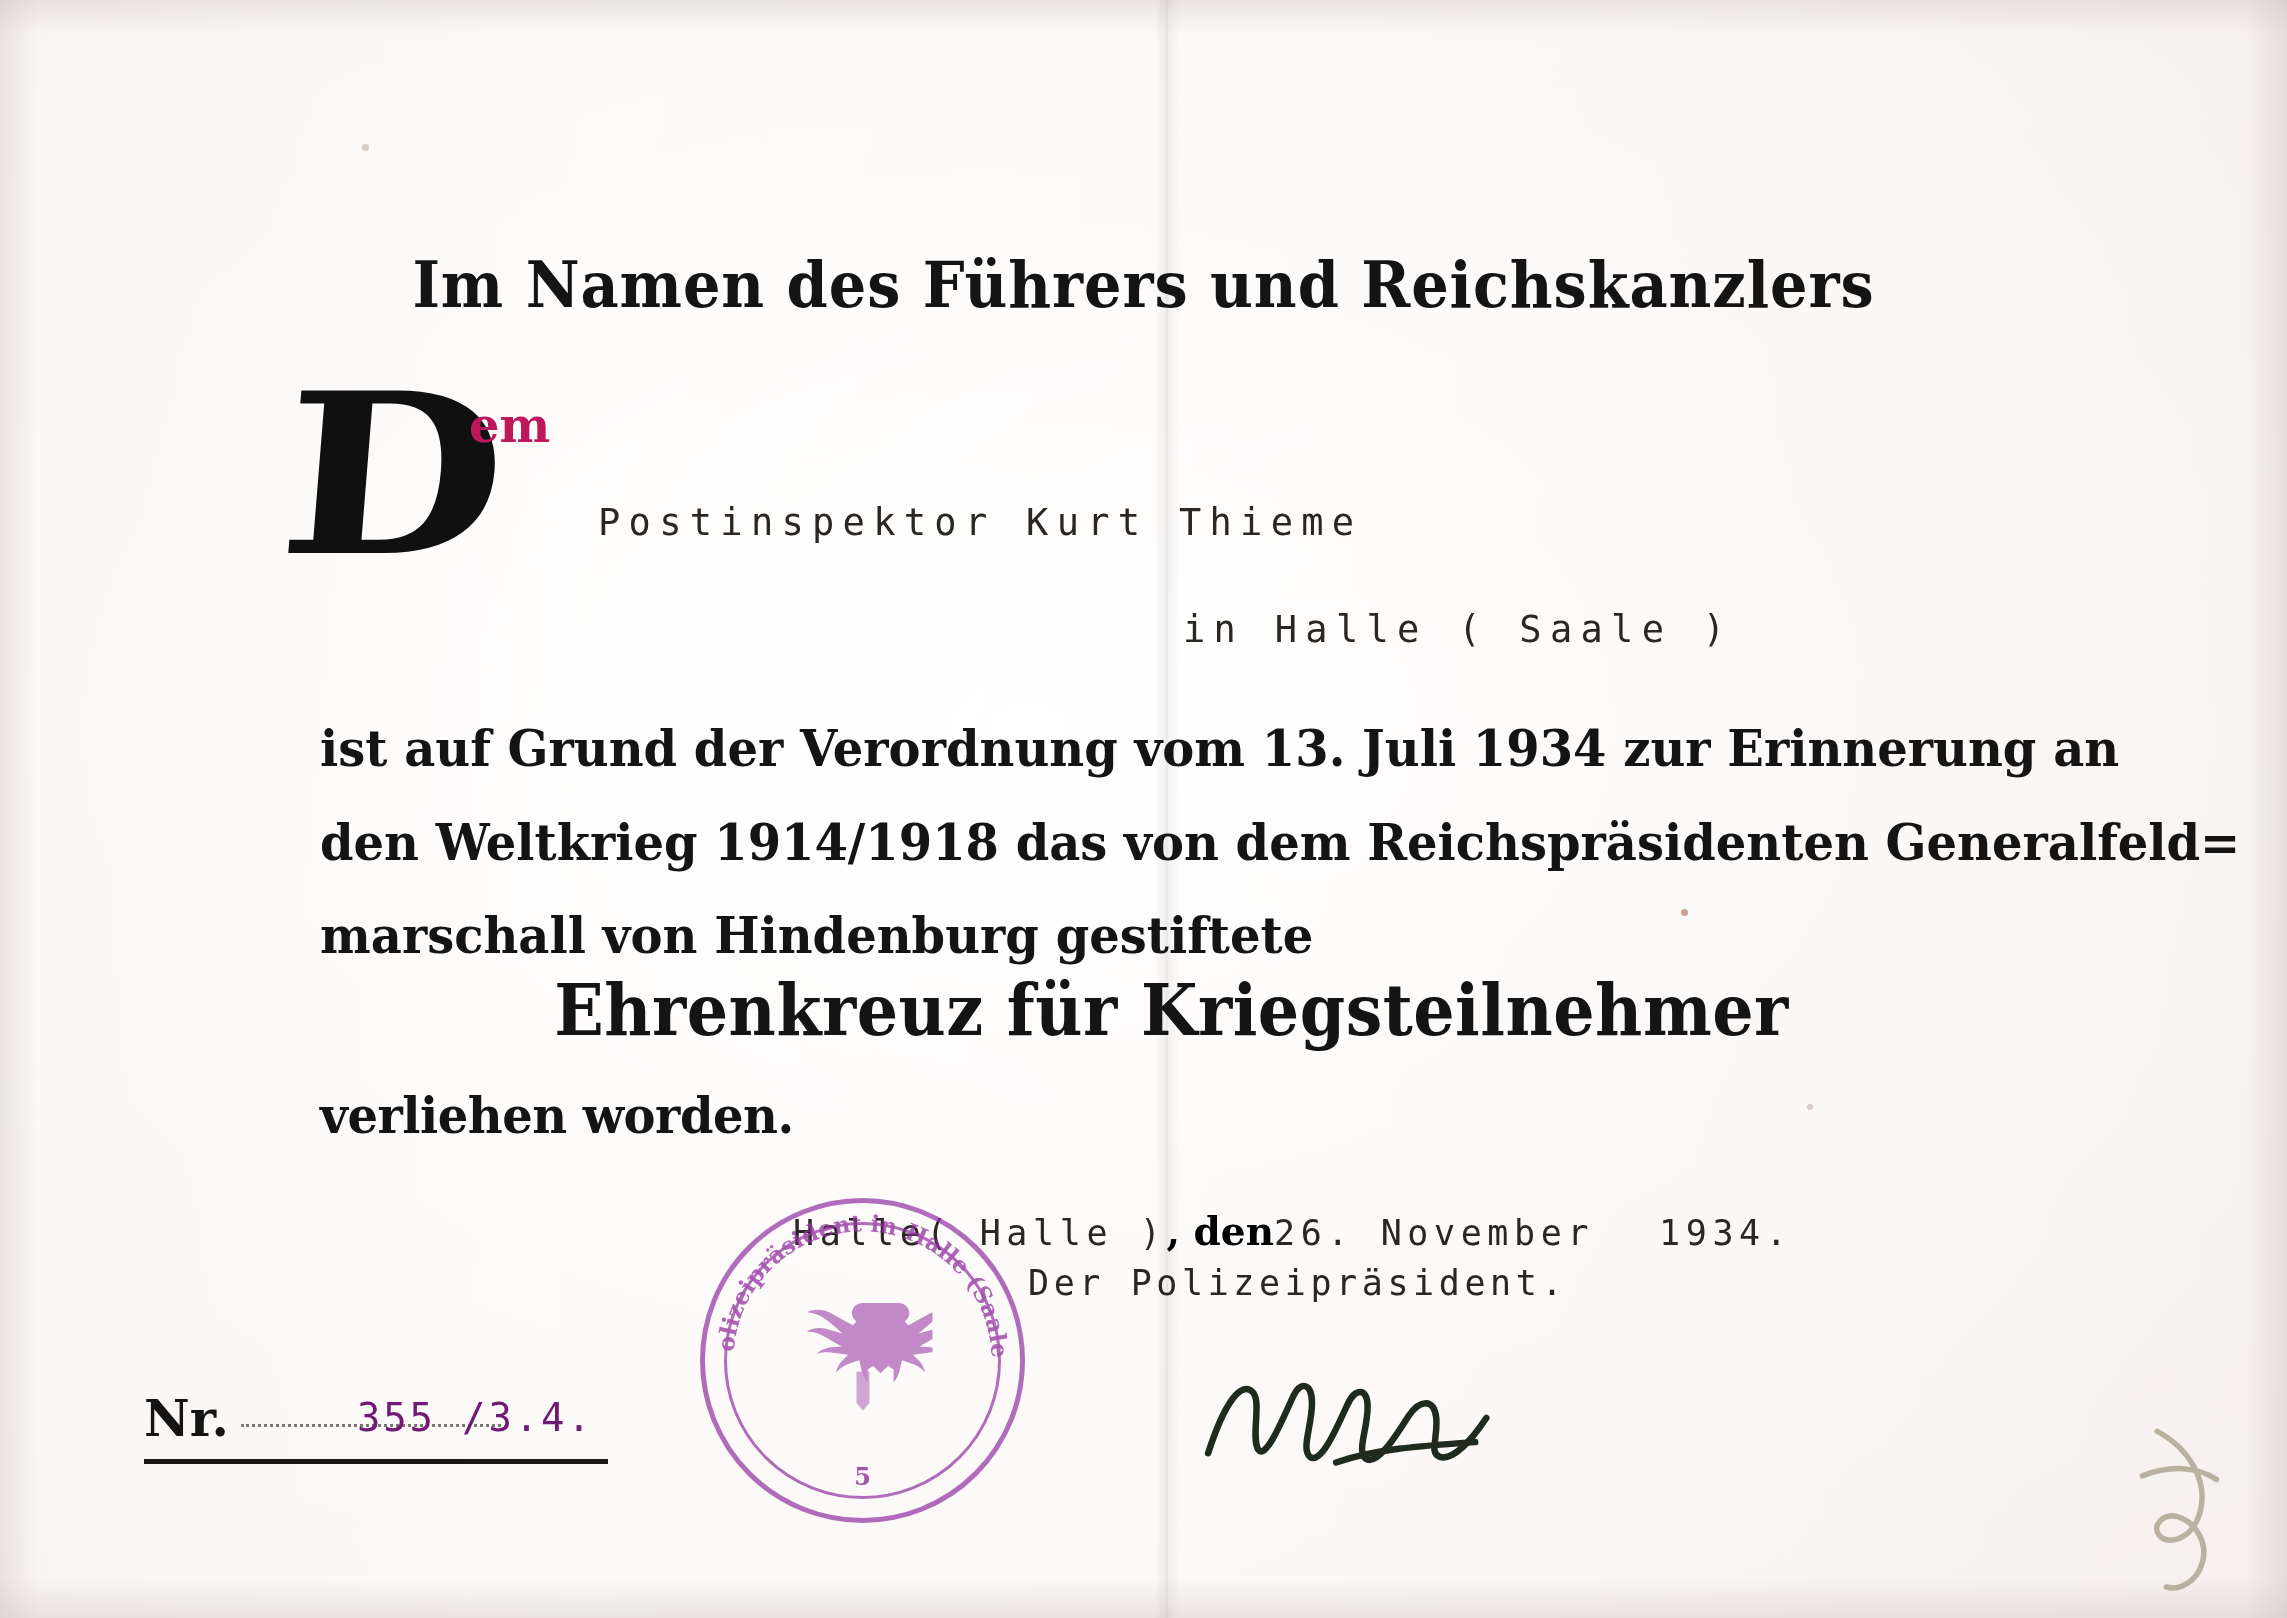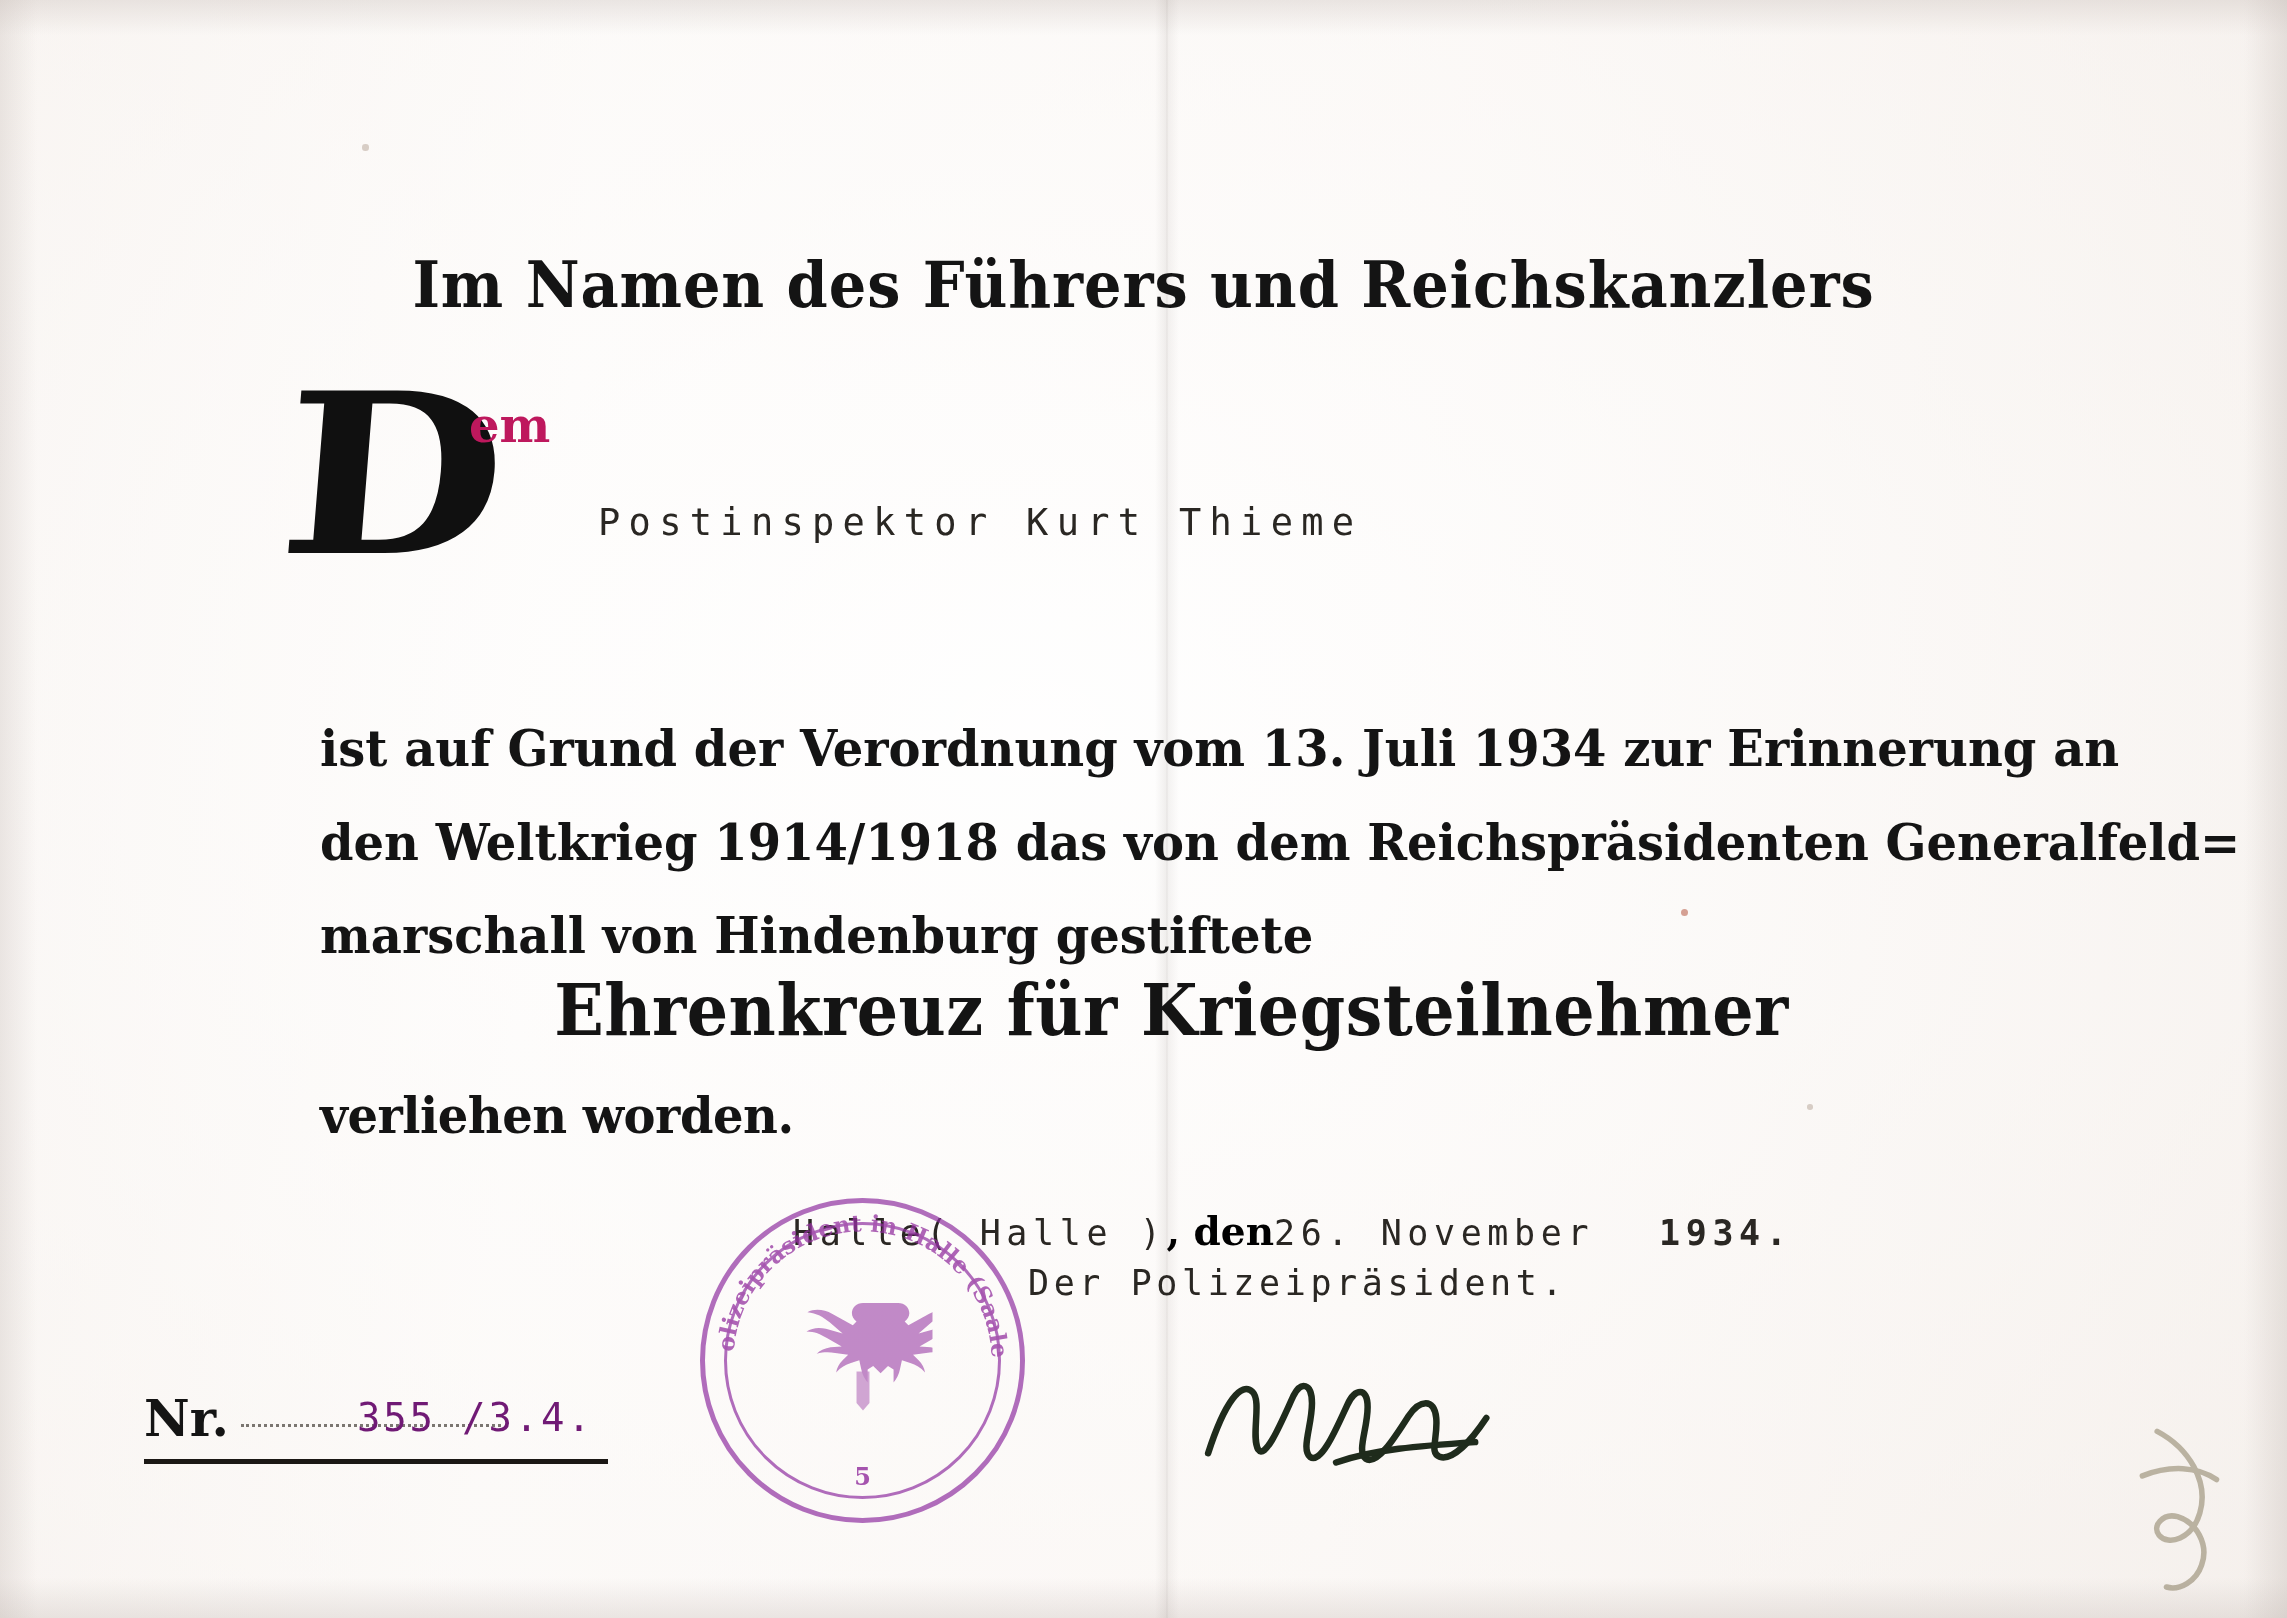--- a/index.html
+++ b/index.html
@@ -309,33 +309,34 @@
 
   <div class="headline fraktur">Im Namen des Führers und Reichskanzlers</div>
 
   <div class="dropcap-block">
     <div class="dropcap">D</div>
     <div class="dem-text">em</div>
   </div>
 
   <div class="recipient-name typed">Postinspektor  Kurt  Thieme</div>
 
+  <div class="recipient-place typed">in  Halle  ( Saale )</div>
 
   <div class="body-block fraktur">
     <div class="line">ist auf Grund der Verordnung vom 13. Juli 1934 zur Erinnerung an</div>
     <div class="line">den Weltkrieg 1914/1918 das von dem Reichspräsidenten Generalfeld=</div>
     <div class="line">marschall von Hindenburg gestiftete</div>
   </div>
 
   <div class="award-title fraktur">Ehrenkreuz für Kriegsteilnehmer</div>
 
   <div class="conferred fraktur">verliehen worden.</div>
 
   <div class="place-date">
-    <span class="typed">Halle</span><span class="typed" style="letter-spacing:5.6px;">( Halle )</span><span class="frak-inline">, den</span><span class="typed">26. November</span><span class="typed" style="margin-left:65px;font-weight:bold;">1934.</span>
+    <span class="typed">Halle</span><span class="typed" style="letter-spacing:5.6px;">( Halle )</span><span class="frak-inline">, den</span><span class="typed">26. November</span><span class="typed" style="margin-left:65px;">1934.</span>
   </div>
 
   <div class="authority typed">Der Polizeipräsident.</div>
 
 
   <div class="number-row">
     <div class="number-label">Nr.</div>
     <div class="number-dots"></div>
     <div class="number-value">355 /3.4.</div>
     <div class="number-rule"></div>

